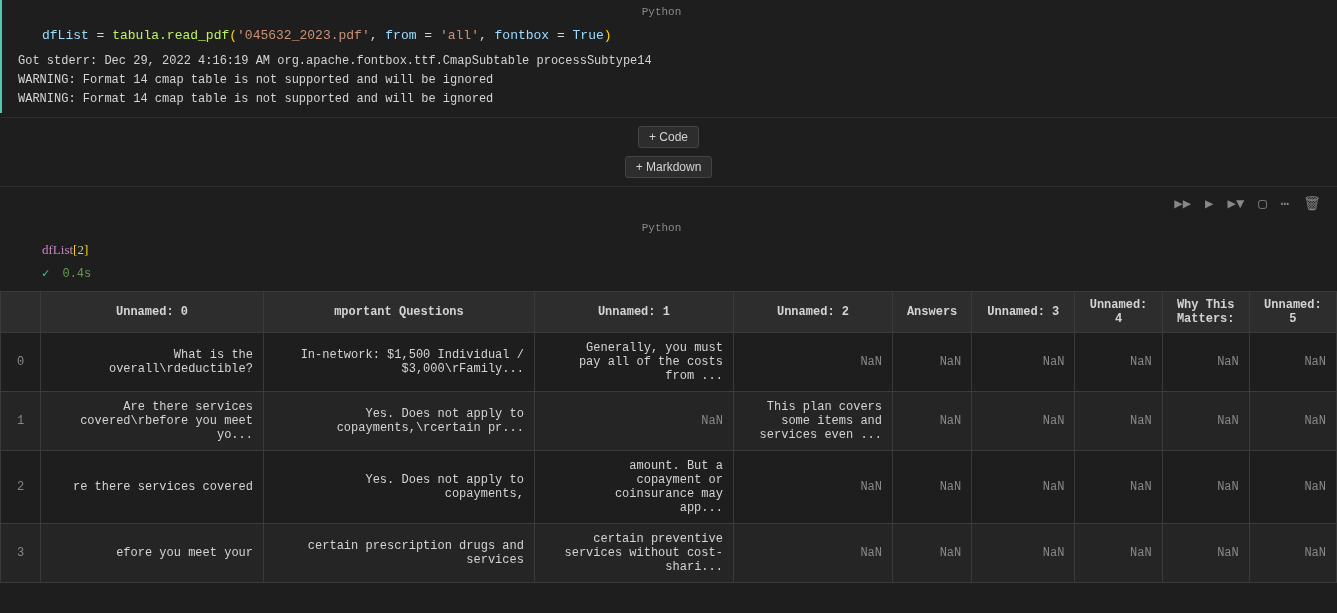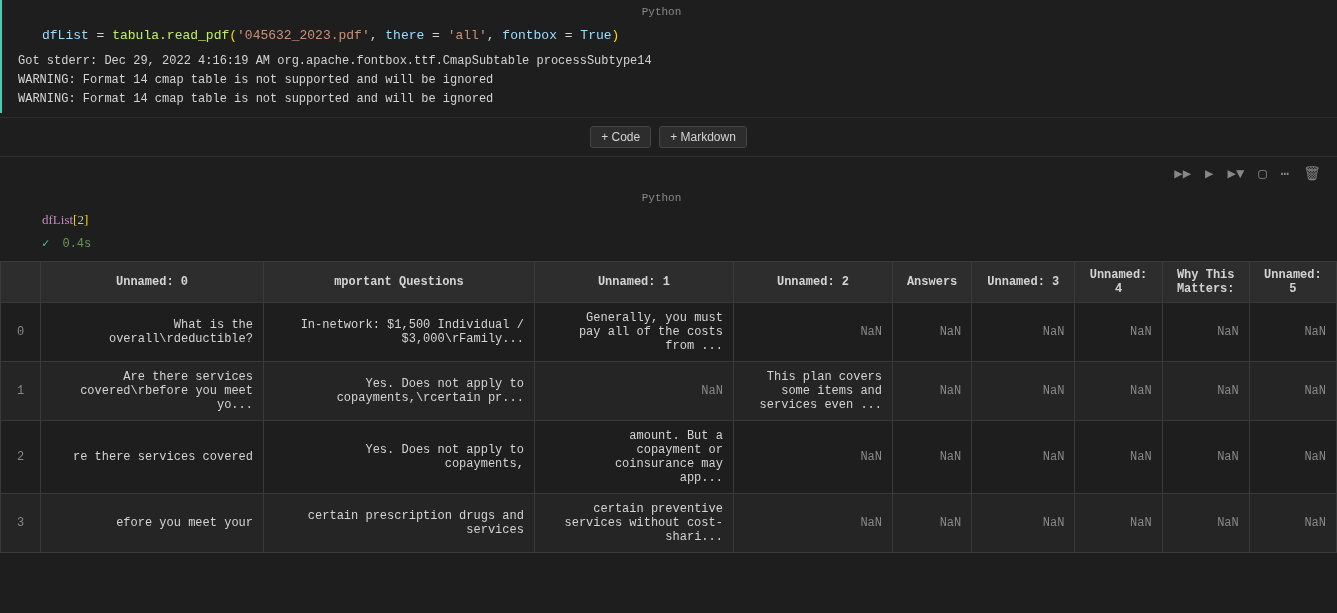--- a/index.html
+++ b/index.html
@@ -57,26 +57,27 @@
       padding: 0 16px 0 16px;
       color: #d4d4d4;
       font-size: 12px;
       line-height: 1.6;
     }
 
     
     .cell-toolbar {
       display: flex;
       justify-content: center;
-      align-items: flex-start;
+      align-items: center;
       padding: 8px 0;
       gap: 8px;
       border-top: 1px solid #2d2d2d;
       border-bottom: 1px solid #2d2d2d;
       margin: 4px 0;
+      flex-direction: column;
     }
     .toolbar-btn {
       background: #2d2d2d;
       border: 1px solid #444;
       color: #d4d4d4;
       padding: 3px 10px;
       font-size: 12px;
       cursor: pointer;
       border-radius: 3px;
       display: flex;
@@ -175,21 +176,21 @@
 <div class="cell-block active">
   <div class="lang-label">Python</div>
   <div class="code-area">
     <div class="code-line">
       <span class="keyword">dfList</span>
       <span>&nbsp;=&nbsp;</span>
       <span class="func">tabula.read_pdf</span>
       <span class="paren">(</span>
       <span class="string">'045632_2023.pdf'</span>
       <span class="comma">,&nbsp;</span>
-      <span class="param-name">there</span>
+      <span class="param-name">from</span>
       <span>&nbsp;=&nbsp;</span>
       <span class="string">'all'</span>
       <span class="comma">,&nbsp;</span>
       <span class="param-name">fontbox</span>
       <span>&nbsp;=&nbsp;</span>
       <span class="keyword">True</span>
       <span class="paren">)</span>
     </div>
   </div>
   <div class="output-text">

